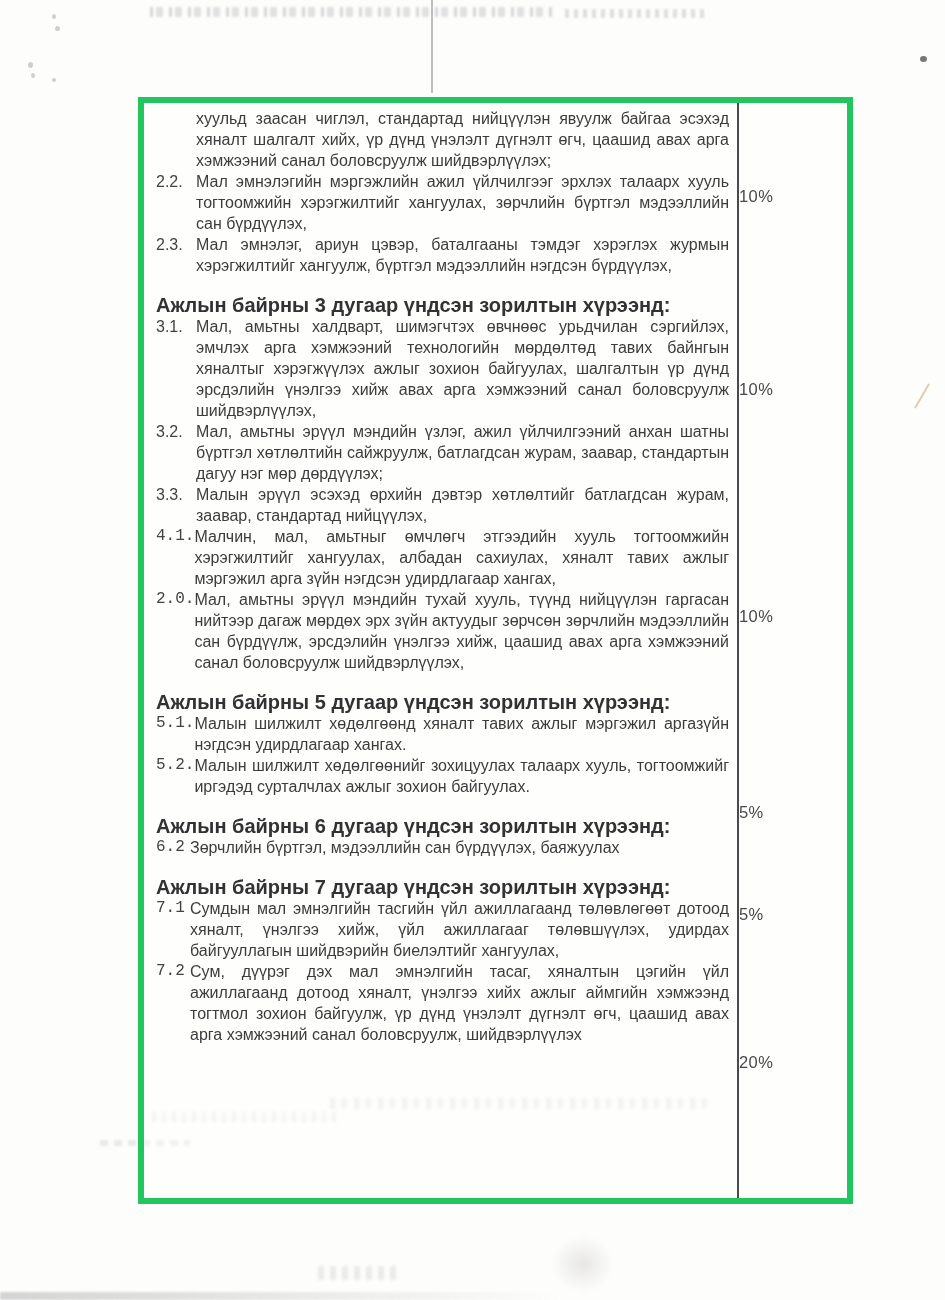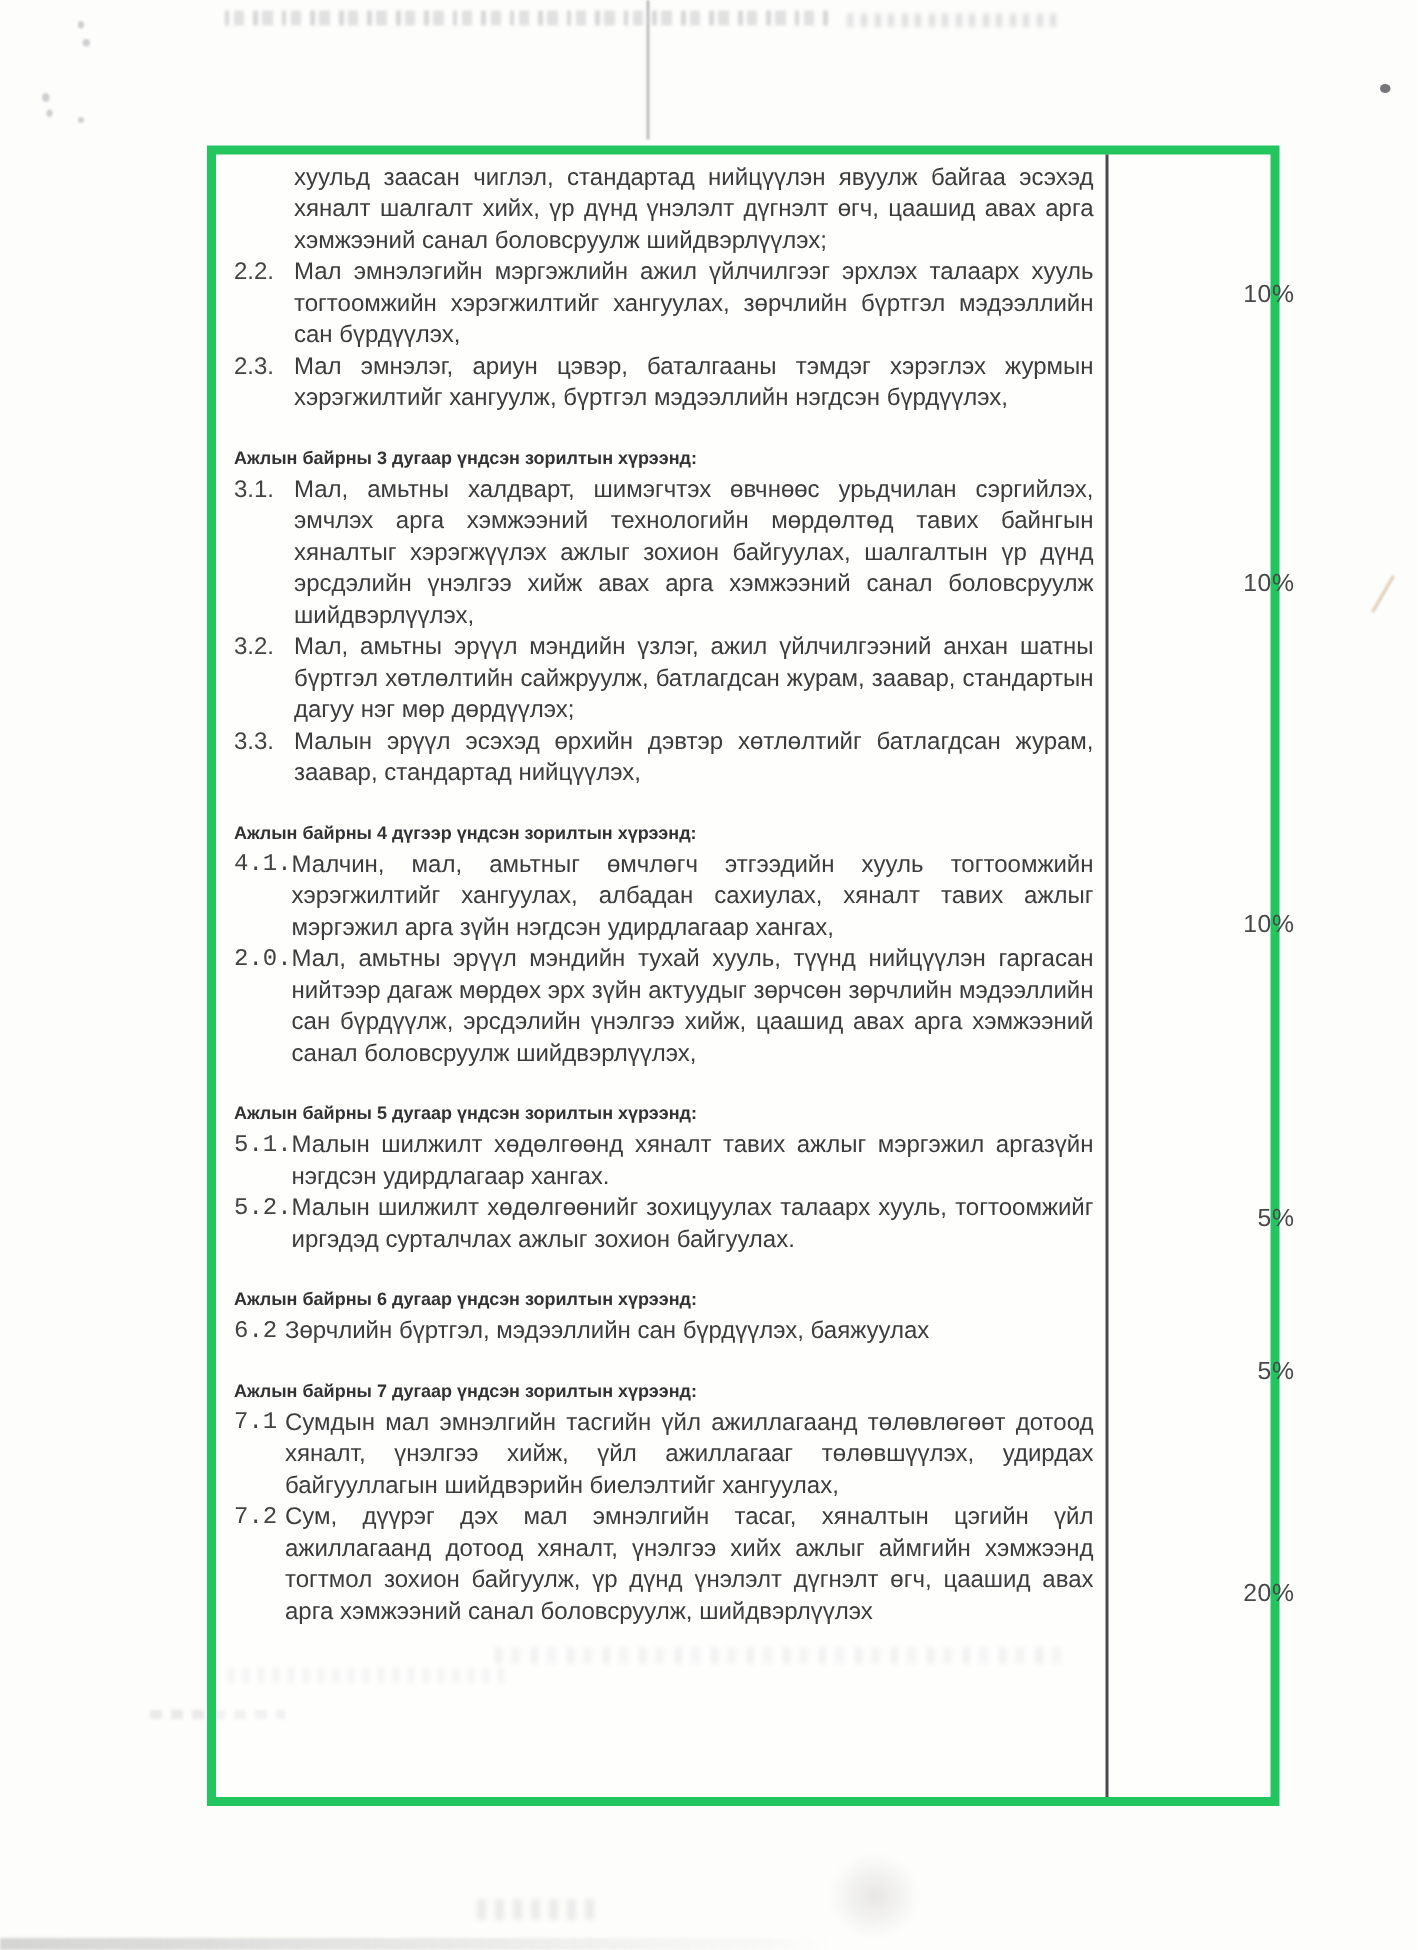--- a/index.html
+++ b/index.html
@@ -102,30 +102,30 @@
     font-size: 16px;
     line-height: 21px;
     overflow: hidden;
   }
   .col-right {
     position: relative;
     flex: 1;
   }
   .weight {
     position: absolute;
-    left: 16px; width: 100%;
-    text-align: right;
+    left: 0; width: 100%;
+    text-align: left;
     font-size: 16.5px;
     letter-spacing: .4px;
     color: #48484b;
   }
 
   .sec-h {
     margin: 19px 0 0 0;
-    font-size: 12px;
+    font-size: 20px;
     font-weight: bold;
     color: #323234;
   }
   .item { display: flex; margin: 0; }
   .num  { flex: 0 0 40px; color: #434346; }
   .tight .num { flex-basis: 34px; font-family: Liberation Mono, monospace; }
   .txt  { flex: 1; text-align: justify; }
   .cont { margin: 0 0 0 40px; text-align: justify; }
 </style>
 </head>
@@ -172,21 +172,20 @@
       </div>
       <div class="item">
         <span class="num">3.2.</span>
         <span class="txt">Мал, амьтны эрүүл мэндийн үзлэг, ажил үйлчилгээний анхан шатны бүртгэл хөтлөлтийн сайжруулж, батлагдсан журам, заавар, стандартын дагуу нэг мөр дөрдүүлэх;</span>
       </div>
       <div class="item">
         <span class="num">3.3.</span>
         <span class="txt">Малын эрүүл эсэхэд өрхийн дэвтэр хөтлөлтийг батлагдсан журам, заавар, стандартад нийцүүлэх,</span>
       </div>
 
-      <h3 class="sec-h">Ажлын байрны 4 дүгээр үндсэн зорилтын хүрээнд:</h3>
       <div class="item tight">
         <span class="num">4.1.</span>
         <span class="txt">Малчин, мал, амьтныг өмчлөгч этгээдийн хууль тогтоомжийн хэрэгжилтийг хангуулах, албадан сахиулах, хяналт тавих ажлыг мэргэжил арга зүйн нэгдсэн удирдлагаар хангах,</span>
       </div>
       <div class="item tight">
         <span class="num">2.0.</span>
         <span class="txt">Мал, амьтны эрүүл мэндийн тухай хууль, түүнд нийцүүлэн гаргасан нийтээр дагаж мөрдөх эрх зүйн актуудыг зөрчсөн зөрчлийн мэдээллийн сан бүрдүүлж, эрсдэлийн үнэлгээ хийж, цаашид авах арга хэмжээний санал боловсруулж шийдвэрлүүлэх,</span>
       </div>
 
       <h3 class="sec-h">Ажлын байрны 5 дугаар үндсэн зорилтын хүрээнд:</h3>

